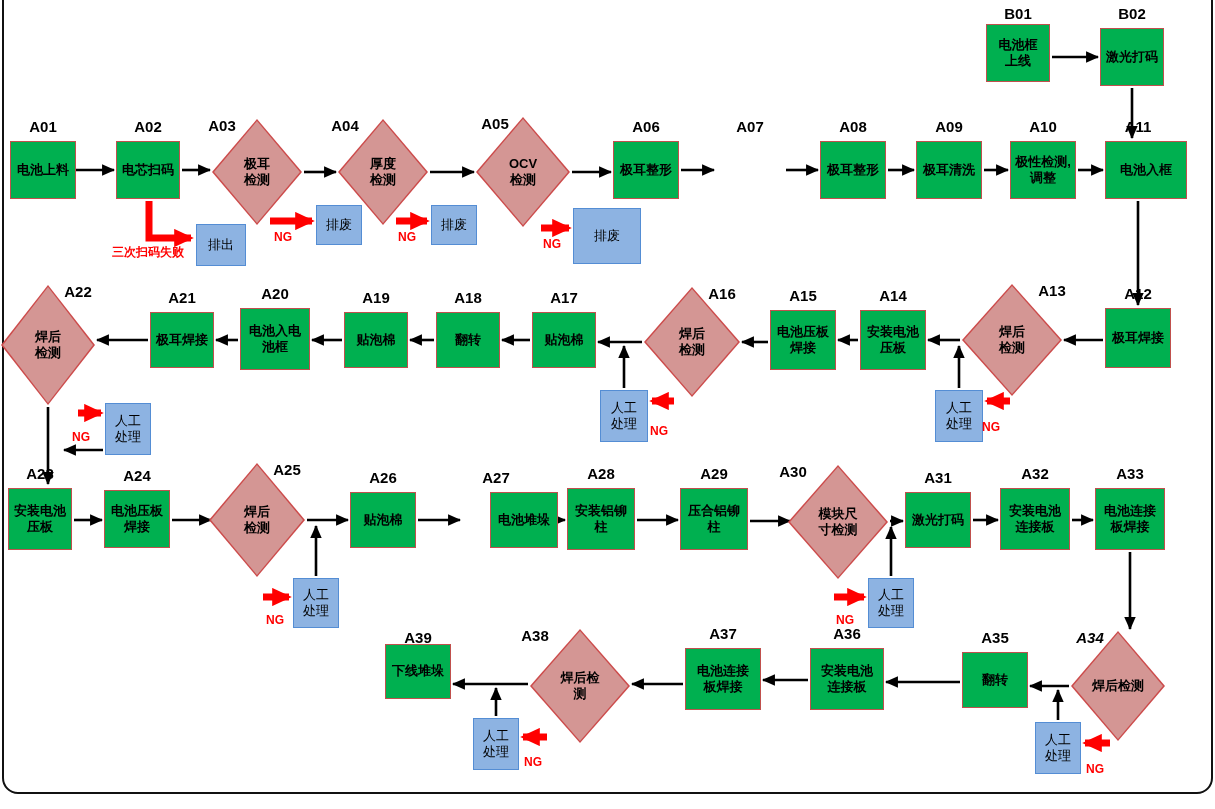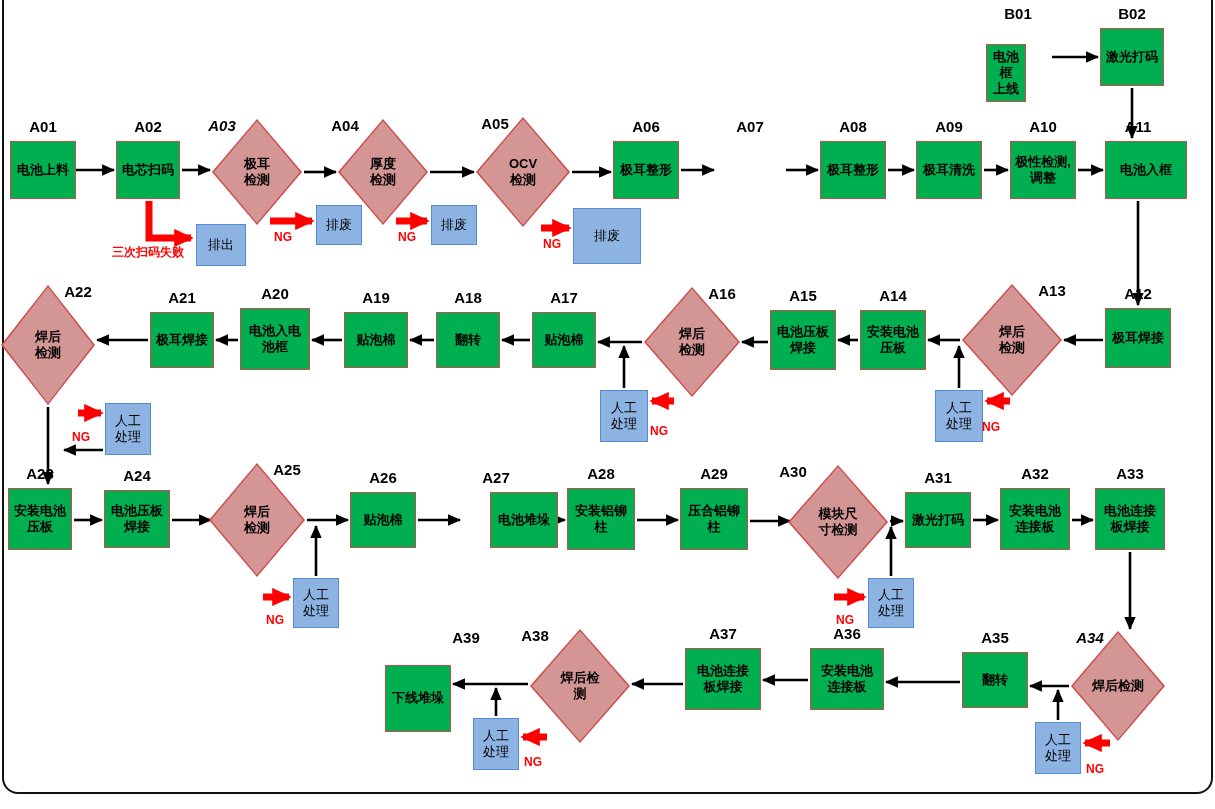--- a/index.html
+++ b/index.html
@@ -132,21 +132,21 @@
     <div class="step-id" style="left: 43px; top: 118px;">A01</div>
     <div class="node process" style="left: 116px; top: 141px; width: 64px; height: 58px;">
       <span class="node-text">电芯扫码</span>
     </div>
     <div class="step-id" style="left: 148px; top: 118px;">A02</div>
     <div class="node decision" style="left: 212px; top: 119px; width: 90px; height: 106px;">
       <div class="diamond-fill"></div>
       <span class="node-text">极耳
 检测</span>
     </div>
-    <div class="step-id" style="left: 222px; top: 117px; font-style: italic;">A03</div>
+    <div class="step-id" style="left: 222px; top: 117px;">A03</div>
     <div class="node decision" style="left: 338px; top: 119px; width: 90px; height: 106px;">
       <div class="diamond-fill"></div>
       <span class="node-text">厚度
 检测</span>
     </div>
     <div class="step-id" style="left: 345px; top: 117px;">A04</div>
     <div class="node decision" style="left: 476px; top: 117px; width: 94px; height: 110px;">
       <div class="diamond-fill"></div>
       <span class="node-text">OCV
 检测</span>
@@ -167,21 +167,21 @@
     <div class="step-id" style="left: 949px; top: 118px;">A09</div>
     <div class="node process" style="left: 1010px; top: 141px; width: 66px; height: 58px;">
       <span class="node-text">极性检测,
 调整</span>
     </div>
     <div class="step-id" style="left: 1043px; top: 118px;">A10</div>
     <div class="node process" style="left: 1105px; top: 141px; width: 82px; height: 58px;">
       <span class="node-text">电池入框</span>
     </div>
     <div class="step-id" style="left: 1138px; top: 118px;">A11</div>
-    <div class="node process" style="left: 986px; top: 44px; width: 40px; height: 58px;">
+    <div class="node process" style="left: 986px; top: 24px; width: 64px; height: 58px;">
       <span class="node-text">电池框
 上线</span>
     </div>
     <div class="step-id" style="left: 1018px; top: 5px;">B01</div>
     <div class="node process" style="left: 1100px; top: 28px; width: 64px; height: 58px;">
       <span class="node-text">激光打码</span>
     </div>
     <div class="step-id" style="left: 1132px; top: 5px;">B02</div>
     <div class="node manual" style="left: 196px; top: 224px; width: 50px; height: 42px;">
       <span class="node-text">排出</span>
@@ -340,24 +340,24 @@
       <span class="node-text">电池连接
 板焊接</span>
     </div>
     <div class="step-id" style="left: 723px; top: 625px;">A37</div>
     <div class="node decision" style="left: 530px; top: 629px; width: 100px; height: 114px;">
       <div class="diamond-fill"></div>
       <span class="node-text">焊后检
 测</span>
     </div>
     <div class="step-id" style="left: 535px; top: 627px;">A38</div>
-    <div class="node process" style="left: 385px; top: 665px; width: 66px; height: 67px;">
+    <div class="node process" style="left: 385px; top: 644px; width: 66px; height: 55px;">
       <span class="node-text">下线堆垛</span>
     </div>
-    <div class="step-id" style="left: 418px; top: 629px; margin-left: 48px;">A39</div>
+    <div class="step-id" style="left: 418px; top: 629px;">A39</div>
     <div class="node manual" style="left: 473px; top: 718px; width: 46px; height: 52px;">
       <span class="node-text">人工
 处理</span>
     </div>
     <div class="node manual" style="left: 1035px; top: 722px; width: 46px; height: 52px;">
       <span class="node-text">人工
 处理</span>
     </div>
     <div class="note" style="left: 112px; top: 244px;">三次扫码失败</div>
     <div class="note" style="left: 274px; top: 230px;">NG</div>

